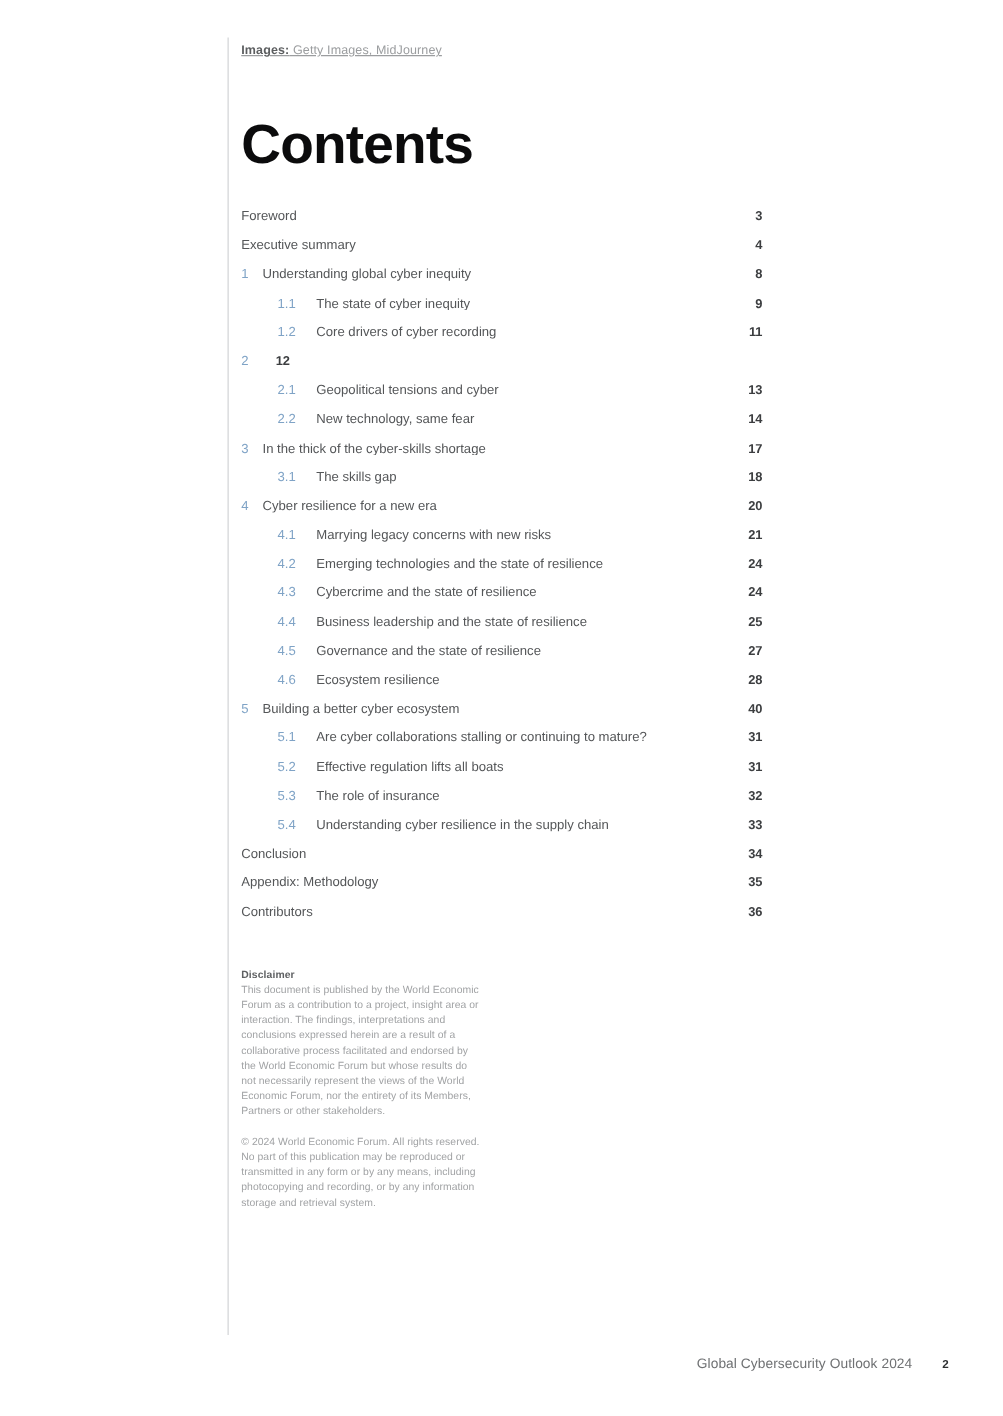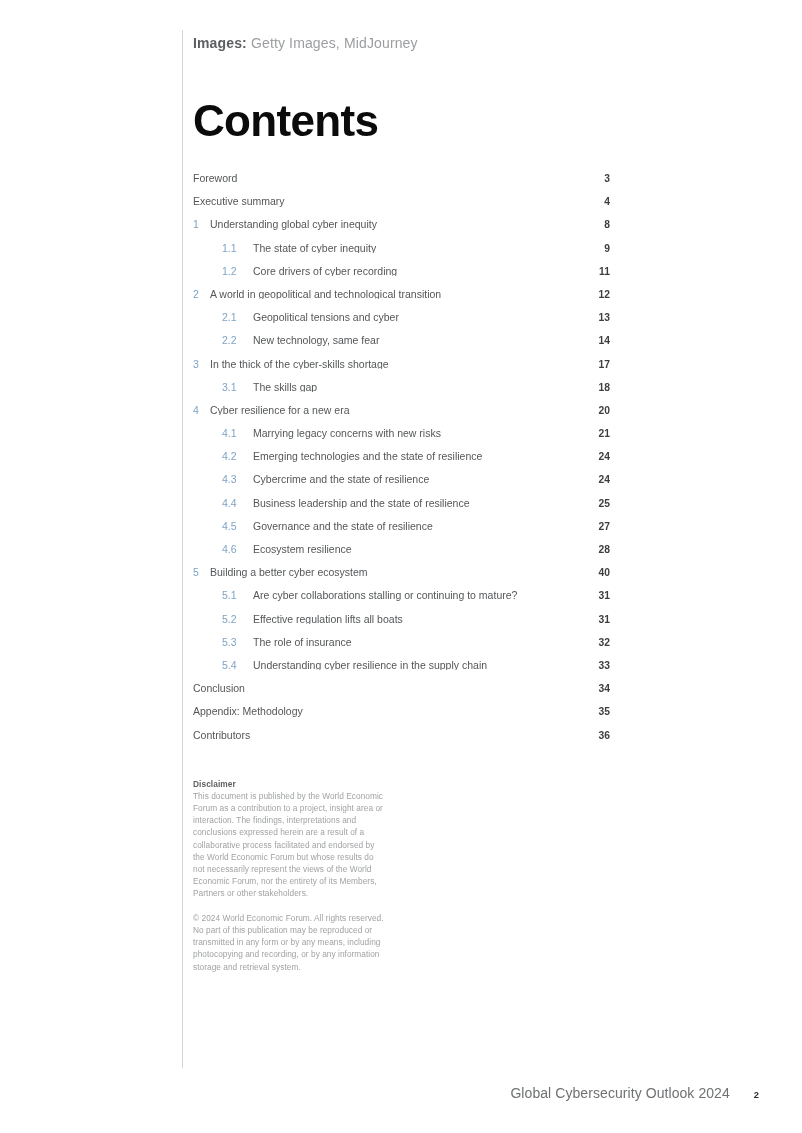--- a/index.html
+++ b/index.html
@@ -31,25 +31,26 @@
 
   #content {
     position: absolute;
     left: 193px;
     top: 30px;
     width: 420px;
   }
 
   
   .credits {
-    font-size: 14px;
+    font-size: 10px;
     color: #9b9d9f;
     letter-spacing: 0.01em;
     margin: 5px 0 0 0;
     white-space: nowrap;
+    text-decoration: underline;
   }
   .credits .label {
     font-weight: bold;
     color: #5c5e60;
   }
 
   
   .page-title {
     font-size: 44px;
     font-weight: bold;
@@ -135,21 +136,21 @@
     top: 1085px;
     width: 802px;
     height: 14px;
     display: flex;
     justify-content: flex-end;
     align-items: baseline;
     padding-right: 43px;
     box-sizing: border-box;
   }
   #footer .ftitle {
-    font-size: 14px;
+    font-size: 11px;
     color: #6f7173;
     letter-spacing: 0.005em;
   }
   #footer .fpage {
     font-size: 9.3px;
     font-weight: bold;
     color: #2e3032;
     margin-left: 24px;
   }
 </style>
@@ -190,21 +191,20 @@
           <span class="toc-label">The state of cyber inequity</span>
           <span class="toc-page">9</span>
         </div>
         <div class="toc-row lvl2">
           <span class="toc-num">1.2</span>
           <span class="toc-label">Core drivers of cyber recording</span>
           <span class="toc-page">11</span>
         </div>
         <div class="toc-row lvl1">
           <span class="toc-num">2</span>
-          <span class="toc-label">A world in geopolitical and technological transition</span>
           <span class="toc-page">12</span>
         </div>
         <div class="toc-row lvl2">
           <span class="toc-num">2.1</span>
           <span class="toc-label">Geopolitical tensions and cyber</span>
           <span class="toc-page">13</span>
         </div>
         <div class="toc-row lvl2">
           <span class="toc-num">2.2</span>
           <span class="toc-label">New technology, same fear</span>

